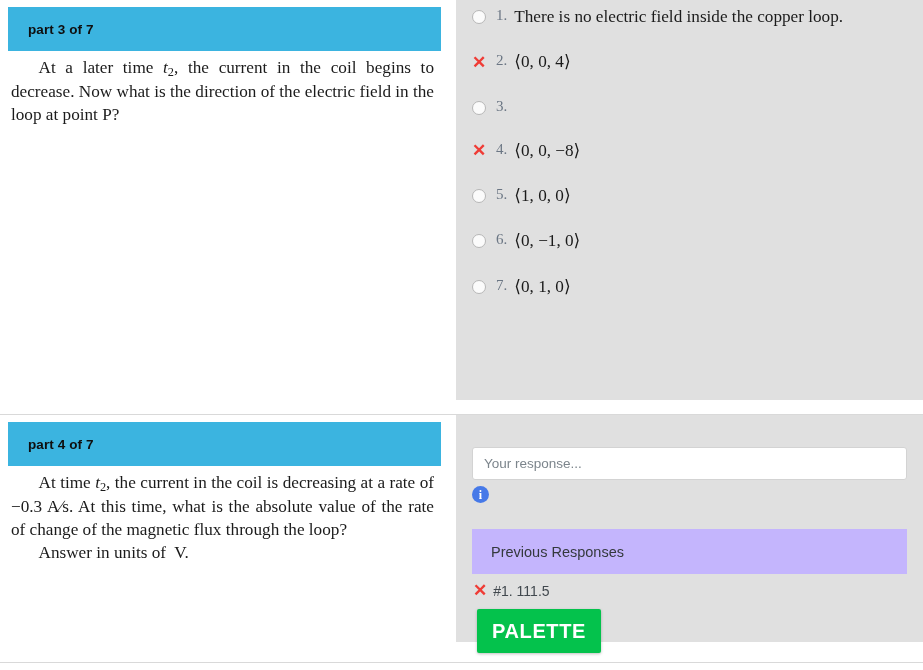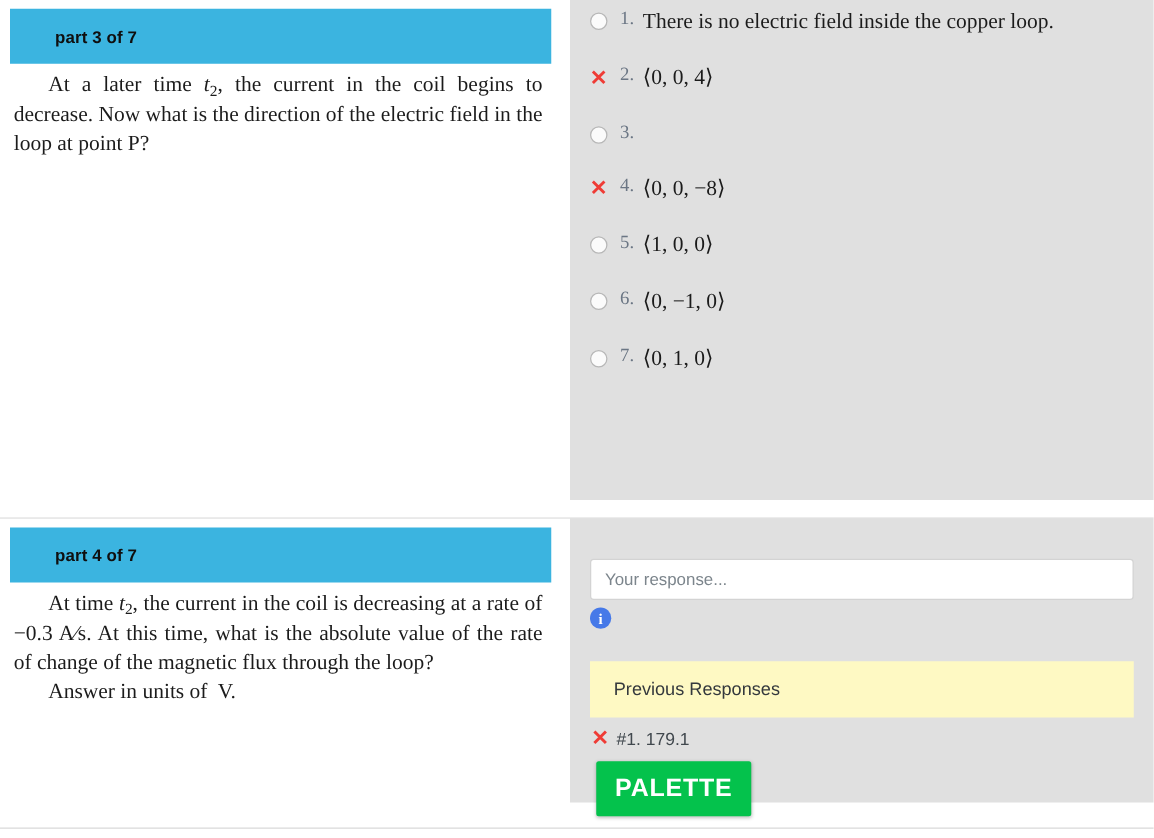--- a/index.html
+++ b/index.html
@@ -45,21 +45,20 @@
     align-items: center;
     padding-left: 20px;
     box-sizing: border-box;
   }
   .part-header-label {
     font-family: "Liberation Sans", sans-serif;
     font-size: 13.5px;
     font-weight: bold;
     color: #0f0f0f;
     letter-spacing: 0.1px;
-    margin-left: 16px;
   }
 
   .stem {
     font-family: "Liberation Serif", serif;
     font-size: 17.2px;
     line-height: 1.33;
     color: #1b1b1b;
     text-align: justify;
     padding: 6px 22px 0 11px;
     box-sizing: border-box;
@@ -179,21 +178,21 @@
     font-size: 12px;
     font-weight: bold;
     display: flex;
     align-items: center;
     justify-content: center;
     margin-top: 6px;
     line-height: 1;
   }
 
   .prev-header {
-    background: #fef9c3;
+    background: #c4b5fd;
     height: 45px;
     margin-top: 26px;
     display: flex;
     align-items: center;
     padding-left: 19px;
     box-sizing: border-box;
   }
   .prev-header-label {
     font-family: "Liberation Sans", sans-serif;
     font-size: 14.5px;
@@ -328,21 +327,21 @@
       <div class="info-icon">
         <span>i</span>
       </div>
 
       <div class="prev-header">
         <span class="prev-header-label">Previous Responses</span>
       </div>
 
       <div class="prev-item">
         <span class="xmark">✕</span>
-        <span class="prev-item-text">#1. 179.1</span>
+        <span class="prev-item-text">#1. 111.5</span>
       </div>
 
       <button class="palette-button">PALETTE</button>
     </div>
   </div>
 
   <div class="divider" style="position:absolute; top:247px; left:0;"></div>
 </div>
 
 </body></html>

